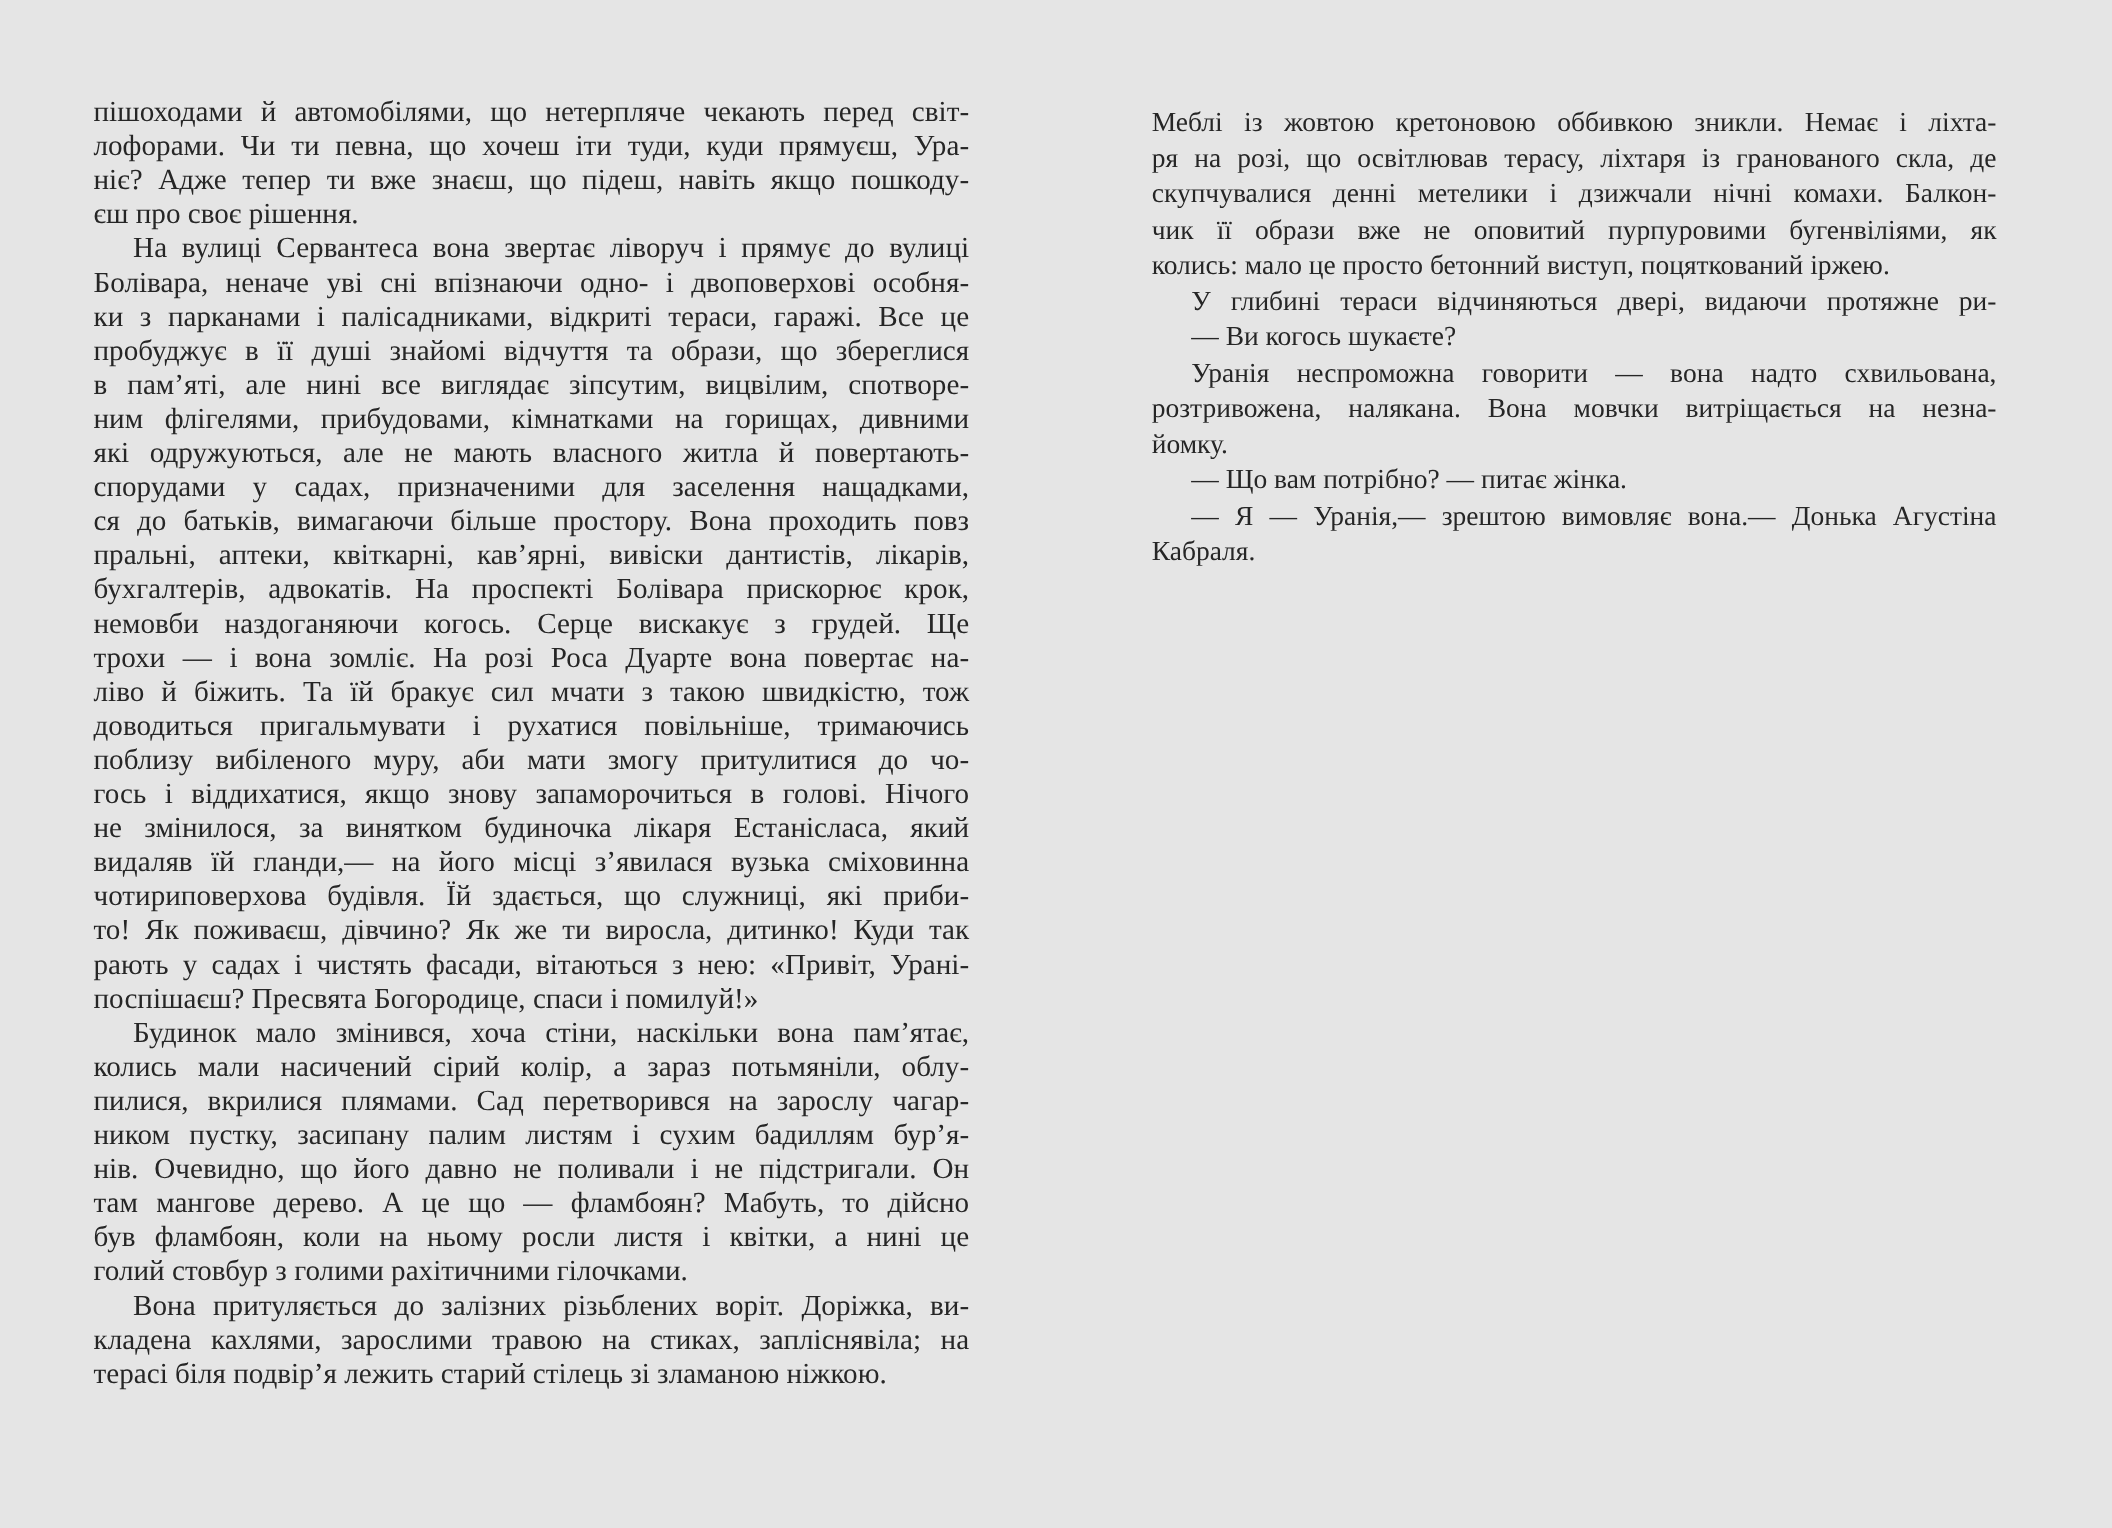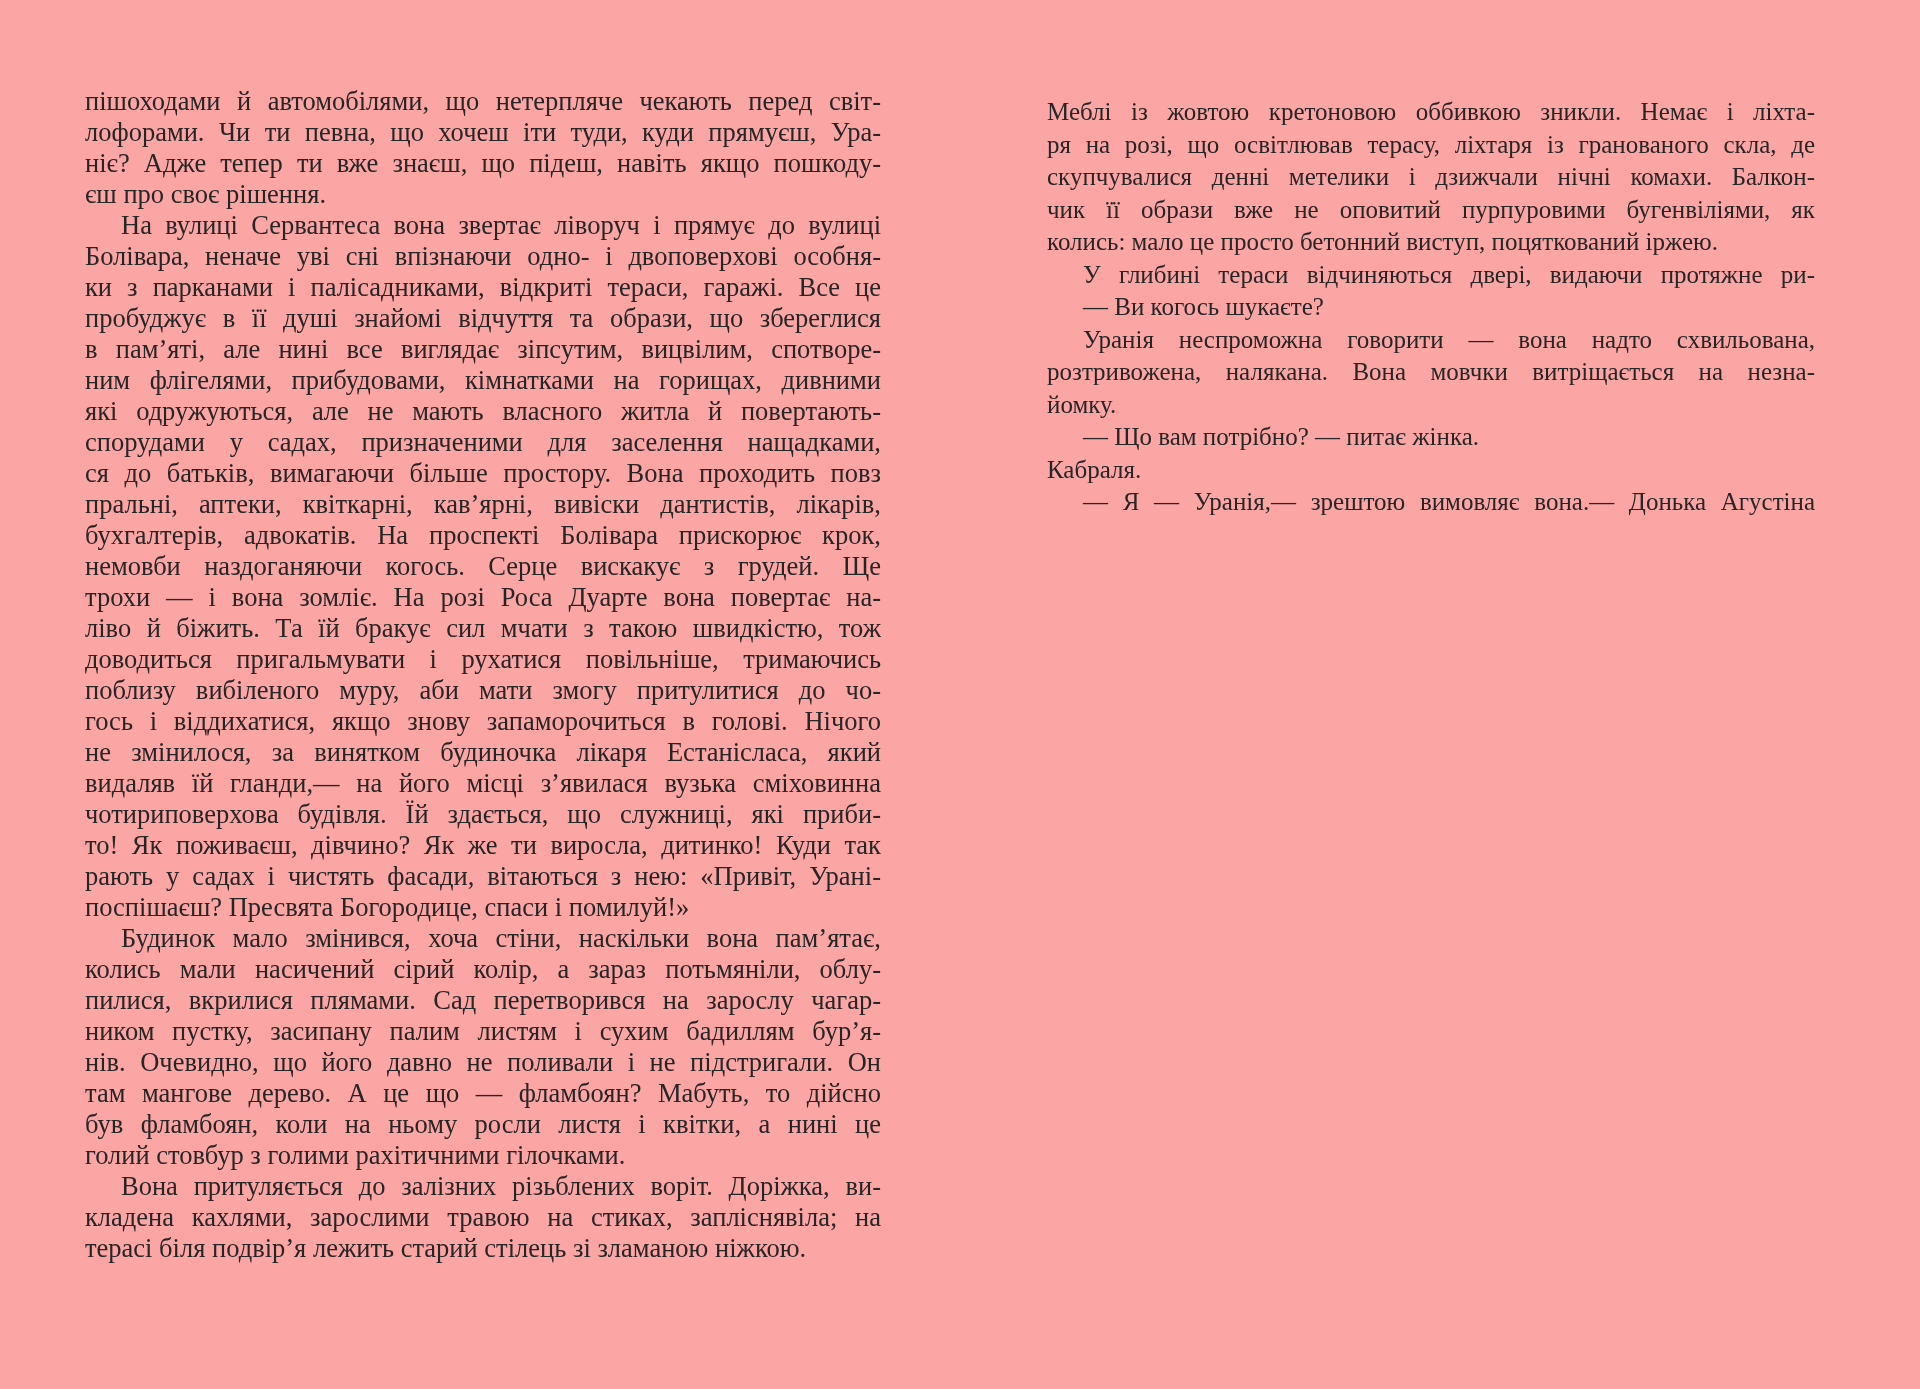--- a/index.html
+++ b/index.html
@@ -4,21 +4,21 @@
 <style>
   html, body {
     margin: 0;
     padding: 0;
     background: #ffffff;
   }
   .spread {
     position: relative;
     width: 1920px;
     height: 1389px;
-    background: #fca5a5;
+    background: #e5e5e5;
     font-family: "Liberation Serif", "DejaVu Serif", serif;
     color: #262626;
     overflow: hidden;
   }
   .page-text {
     position: absolute;
   }
   .left-text {
     left: 85px;
     top: 86px;
@@ -105,18 +105,18 @@
       <div class="line">ря на розі, що освітлював терасу, ліхтаря із гранованого скла, де</div>
       <div class="line">скупчувалися денні метелики і дзижчали нічні комахи. Балкон-</div>
       <div class="line">чик її образи вже не оповитий пурпуровими бугенвіліями, як</div>
       <div class="line last">колись: мало це просто бетонний виступ, поцяткований іржею.</div>
       <div class="line indent">У глибині тераси відчиняються двері, видаючи протяжне ри-</div>
       <div class="line indent last">— Ви когось шукаєте?</div>
       <div class="line indent">Уранія неспроможна говорити — вона надто схвильована,</div>
       <div class="line">розтривожена, налякана. Вона мовчки витріщається на незна-</div>
       <div class="line last">йомку.</div>
       <div class="line indent last">— Що вам потрібно? — питає жінка.</div>
+      <div class="line indent">— Я — Уранія,— зрештою вимовляє вона.— Донька Агустіна</div>
       <div class="line last">Кабраля.</div>
-      <div class="line indent">— Я — Уранія,— зрештою вимовляє вона.— Донька Агустіна</div>
     </div>
 
 
 </div>
 
 </body></html>

